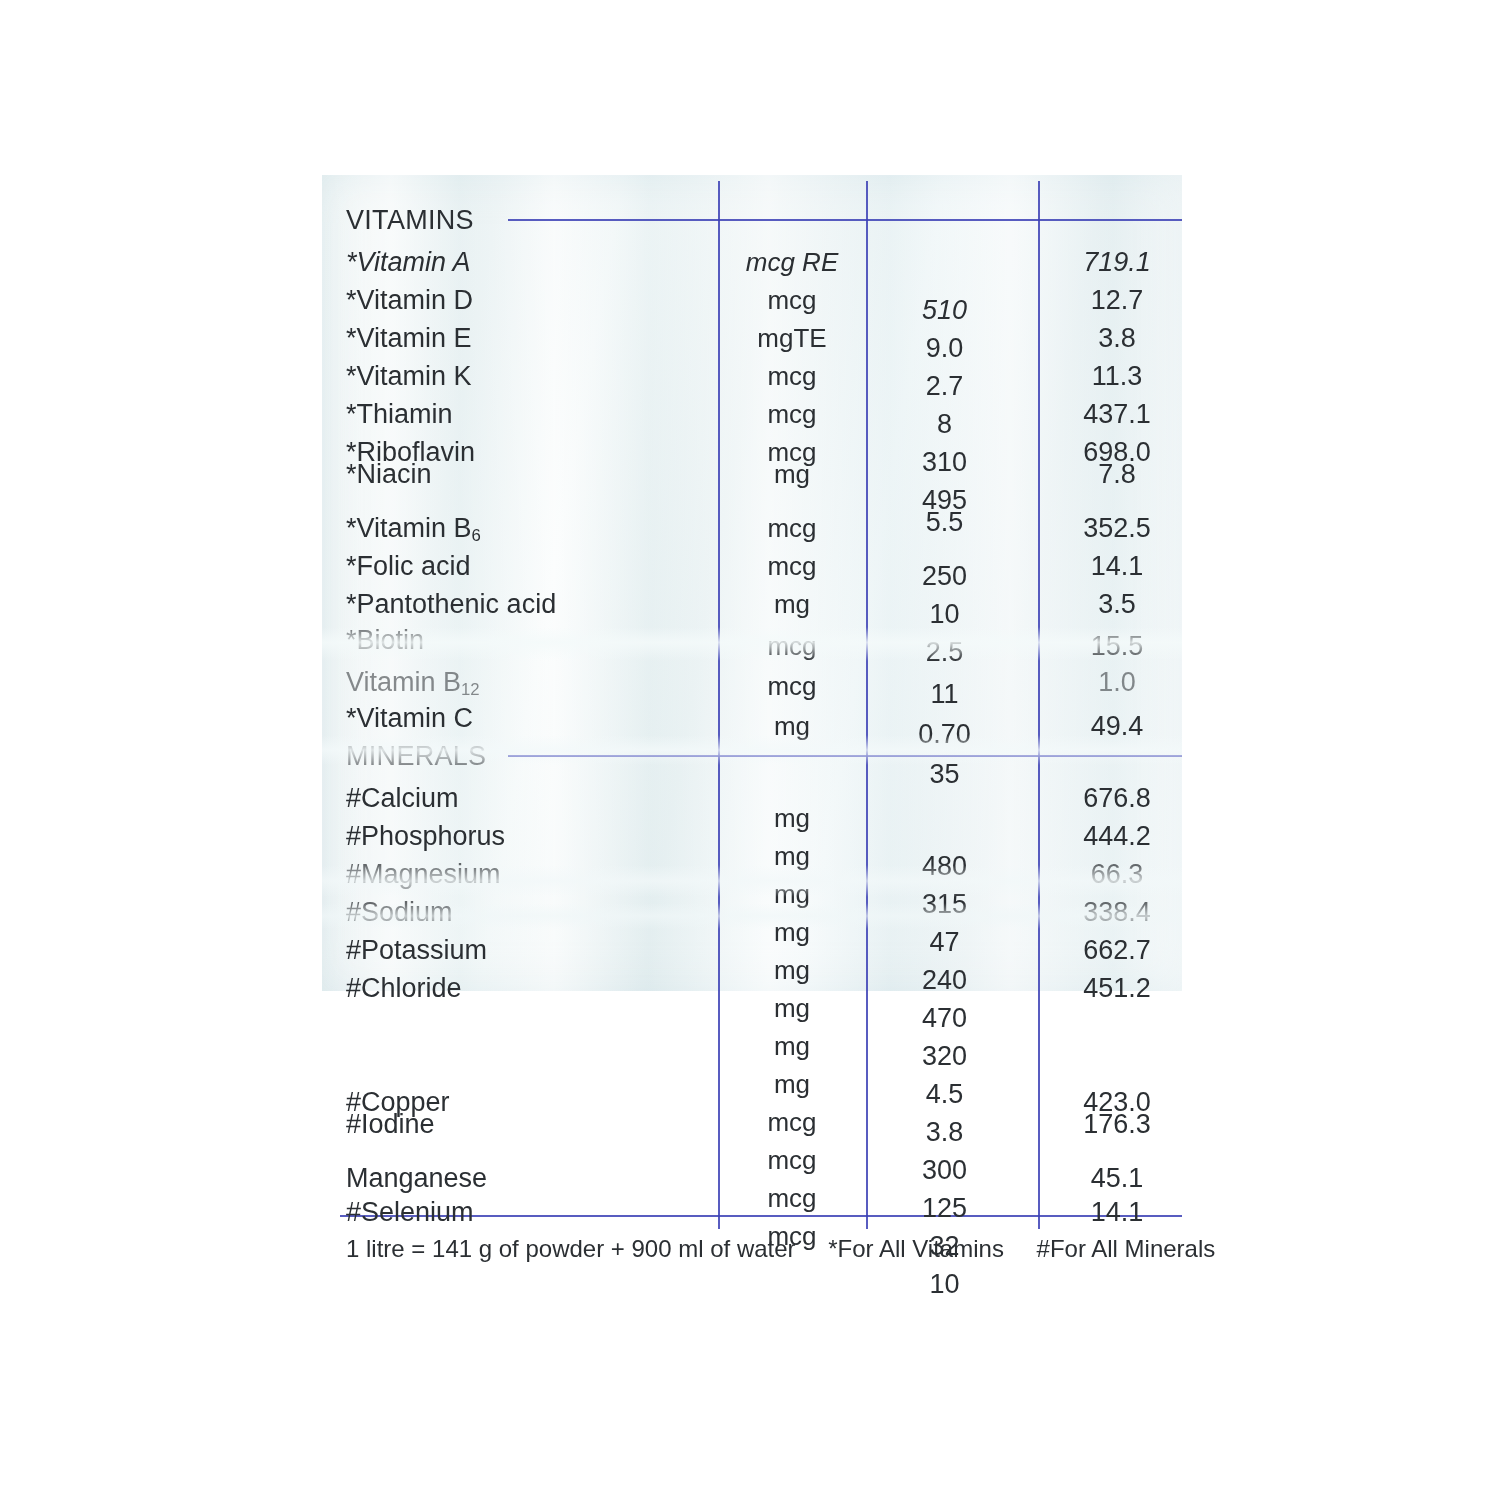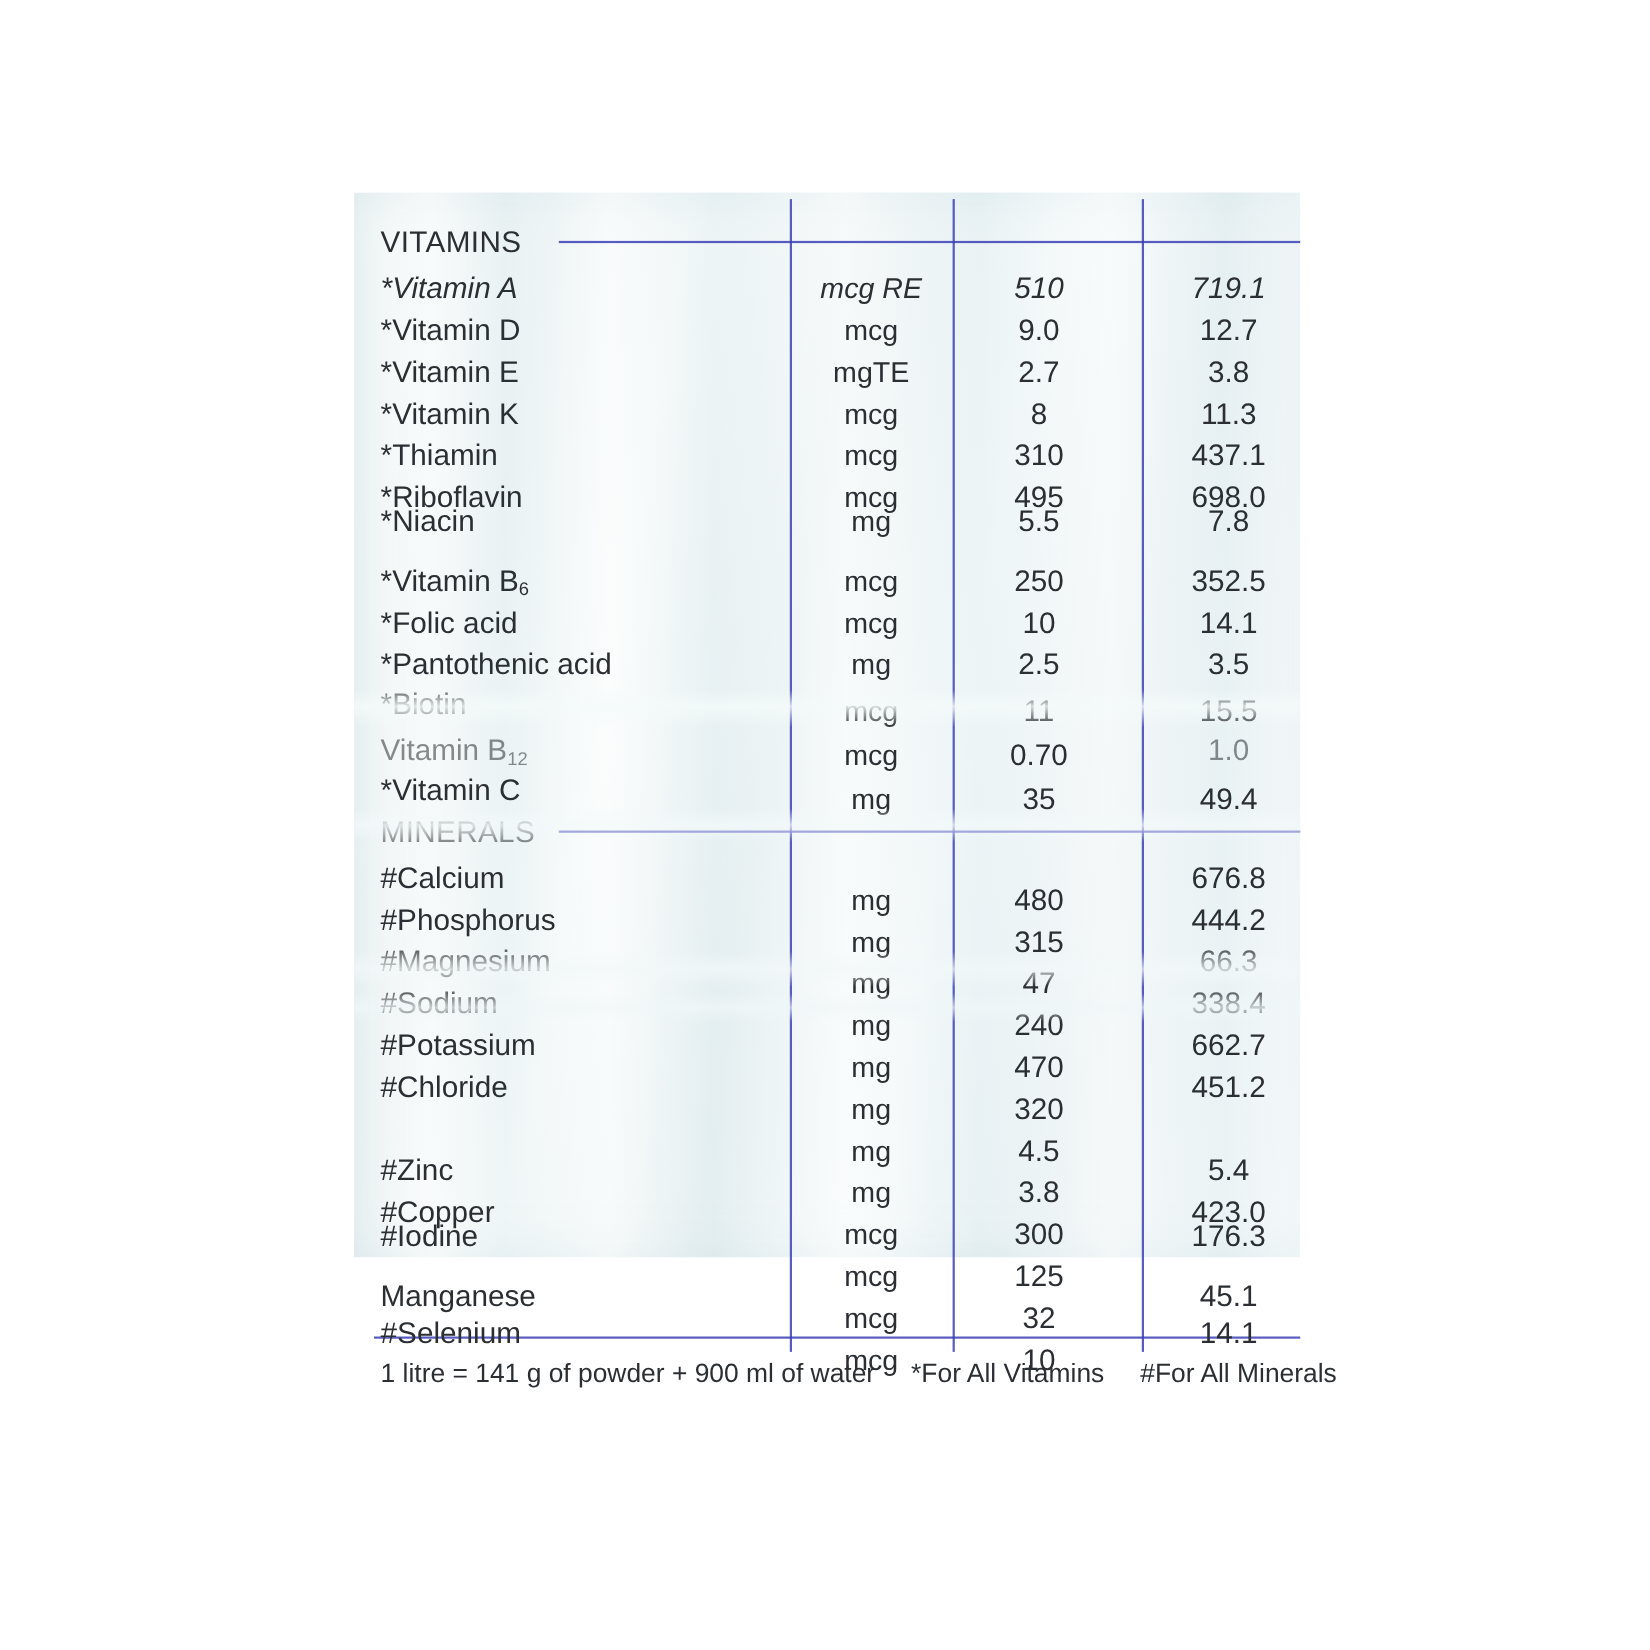--- a/index.html
+++ b/index.html
@@ -12,21 +12,21 @@
     height: 1500px;
     font-family: "Liberation Sans", sans-serif;
     overflow: hidden;
   }
 
   #label {
     position: absolute;
     left: 322px;
     top: 175px;
     width: 860px;
-    height: 968px;
+    height: 816px;
     background: linear-gradient(100deg, #f2f7f7 0%, #eef4f5 18%, #f8fbfb 30%, #e9f1f2 46%, #f4f9fa 62%, #e8f0f2 78%, #f3f8f9 100%);
     box-shadow: inset 0 0 40px rgba(200, 220, 225, 0.55);
   }
 
   
   #label::before {
     content: "";
     position: absolute;
     inset: 0;
     background:
@@ -86,20 +86,21 @@
     width: 140px;
     text-align: center;
     font-size: 26px;
   }
   .v1 {
     position: absolute;
     left: 545px;
     width: 155px;
     text-align: center;
     font-size: 27px;
+    margin-top: 48px;
   }
   .v2 {
     position: absolute;
     left: 715px;
     width: 160px;
     text-align: center;
     font-size: 27px;
   }
   .sect {
     position: absolute;
@@ -308,24 +309,20 @@
     <div class="row" style="top:818px;">
       <span class="un">mg</span>
       <span class="v1">320</span>
     </div>
 
     <div class="row" style="top:856px;">
       <span class="un">mg</span>
       <span class="v1">4.5</span>
     </div>
 
-    <div class="row" style="top:874px;">
-      <span class="nm">#Zinc</span>
-      <span class="v2">5.4</span>
-    </div>
     <div class="row" style="top:894px;">
       <span class="un">mg</span>
       <span class="v1">3.8</span>
     </div>
 
     <div class="row" style="top:912px;">
       <span class="nm">#Copper</span>
       <span class="v2">423.0</span>
     </div>
     <div class="row" style="top:932px;">

